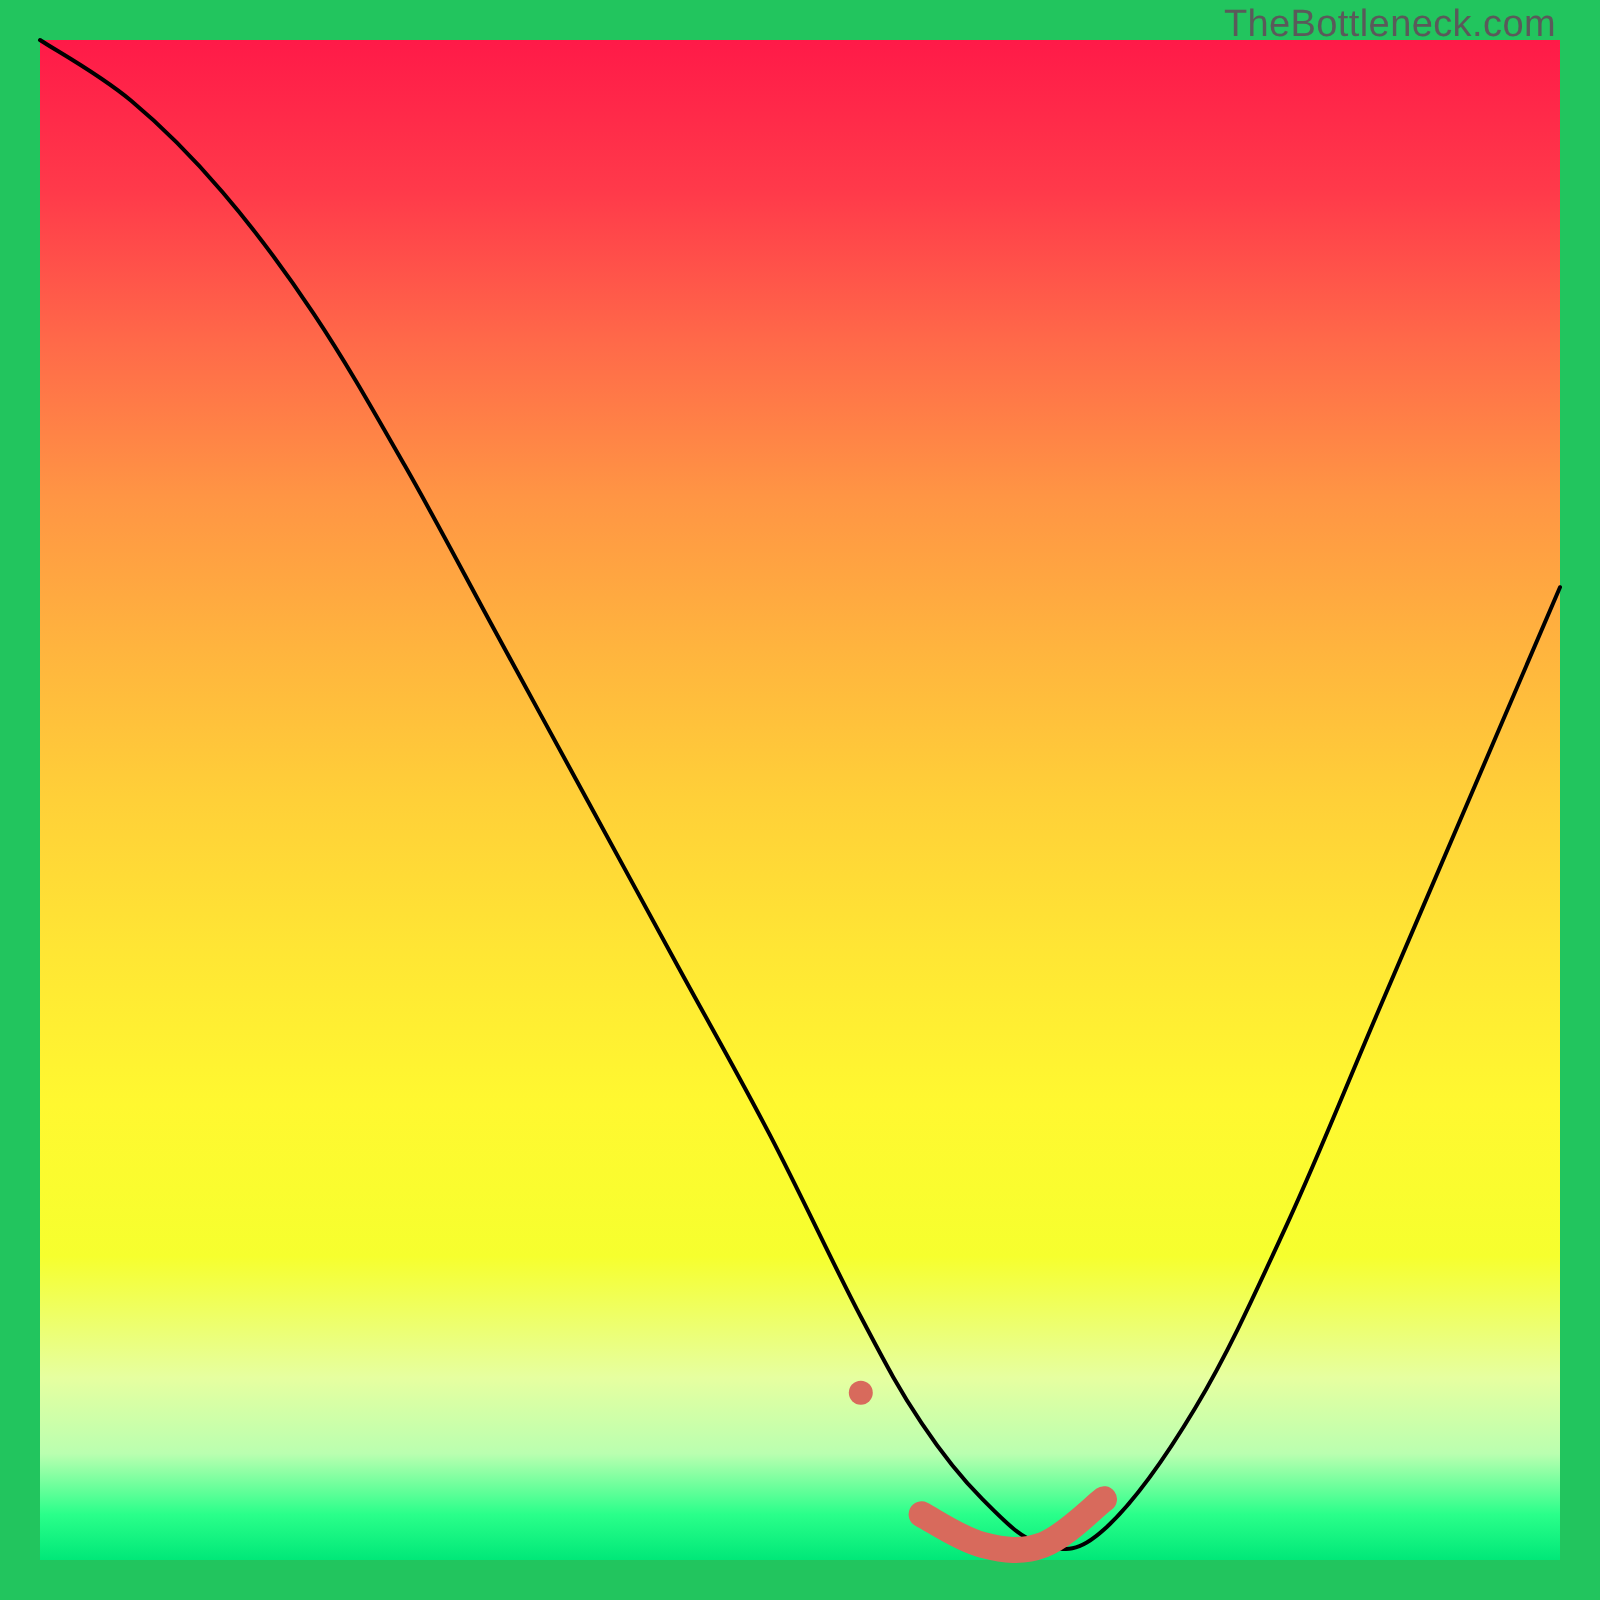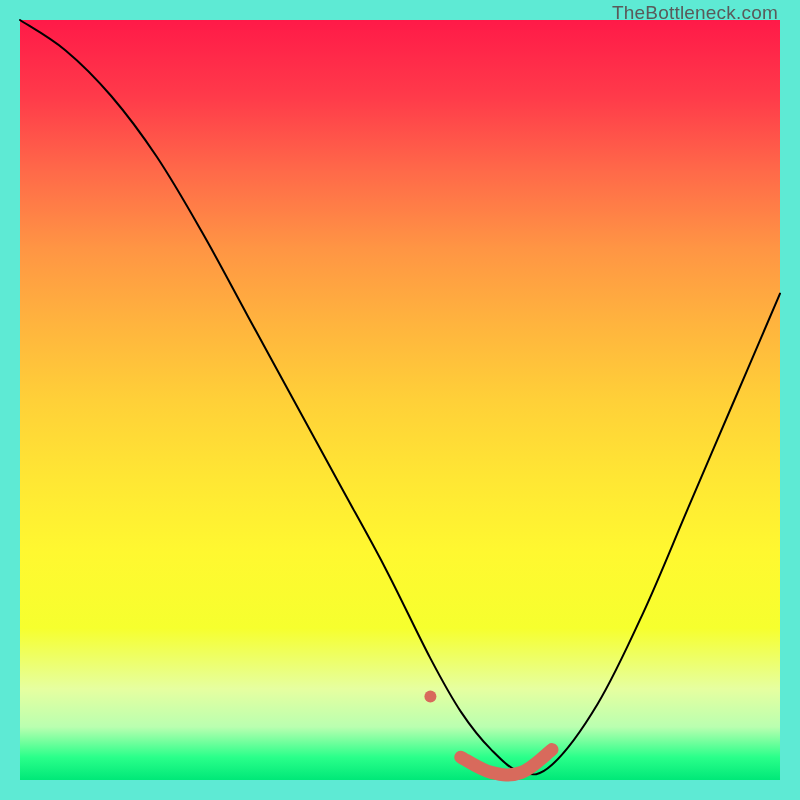--- a/index.html
+++ b/index.html
@@ -1,21 +1,21 @@
 <!DOCTYPE html>
 <html><head>
 <meta charset="utf-8">
 <style>
   * { margin: 0; padding: 0; box-sizing: border-box; }
   html, body { width: 800px; height: 800px; overflow: hidden; }
   .chart-container {
     width: 800px;
     height: 800px;
     position: relative;
-    background: #5eead4;
+    background: #22c55e;
   }
   .plot-area {
     position: absolute;
     left: 20px;
     top: 20px;
     width: 760px;
     height: 760px;
     background: linear-gradient(to bottom,
       #ff1a48 0%,
       #ff3a4a 10%,

